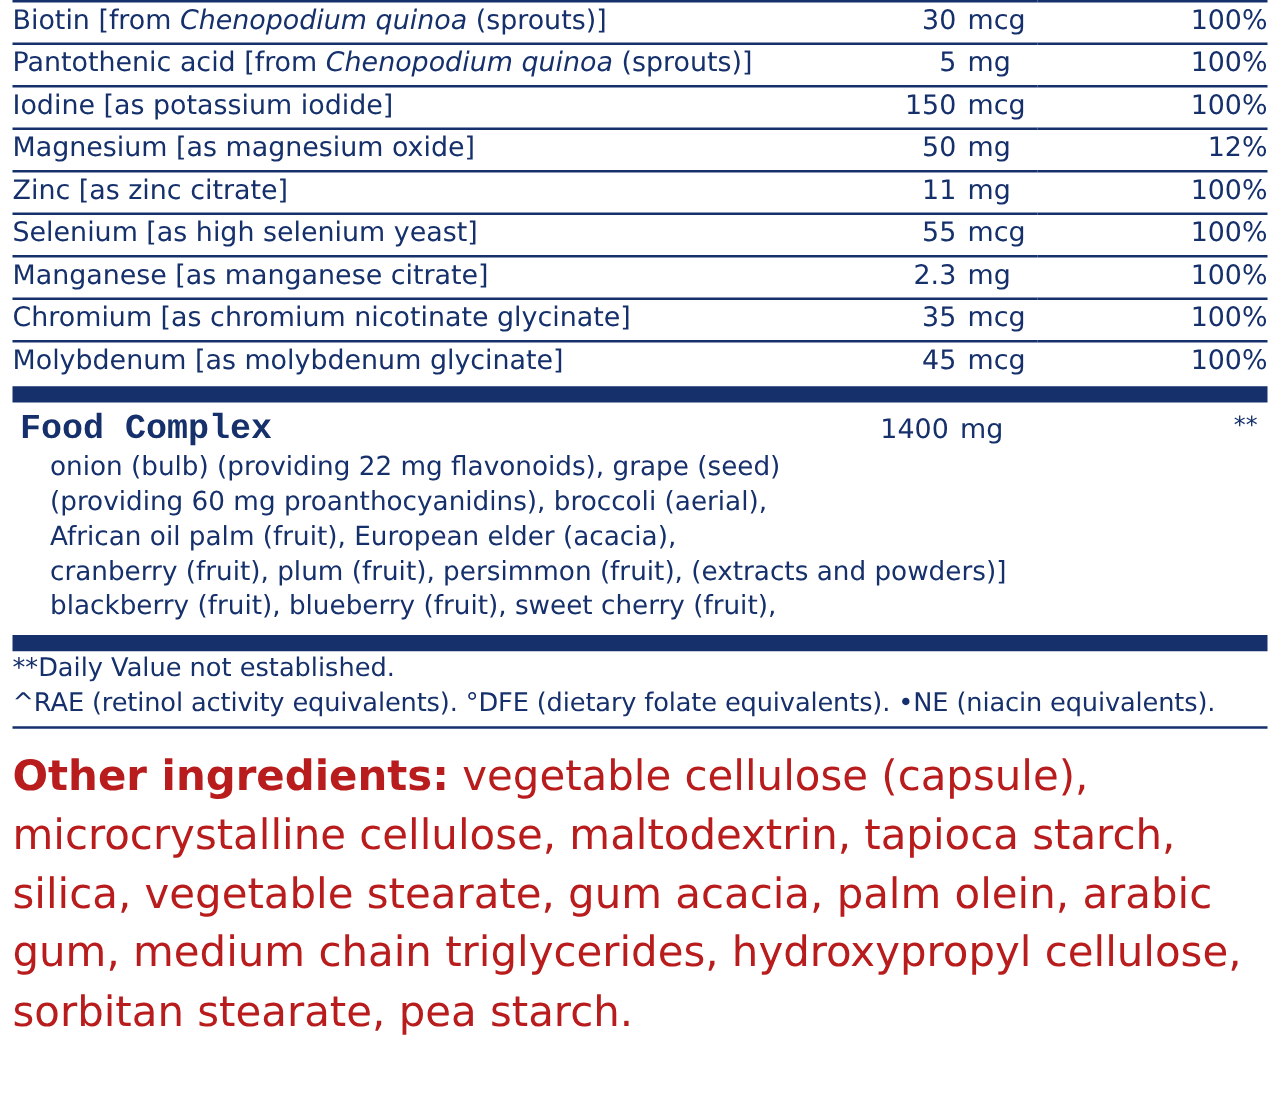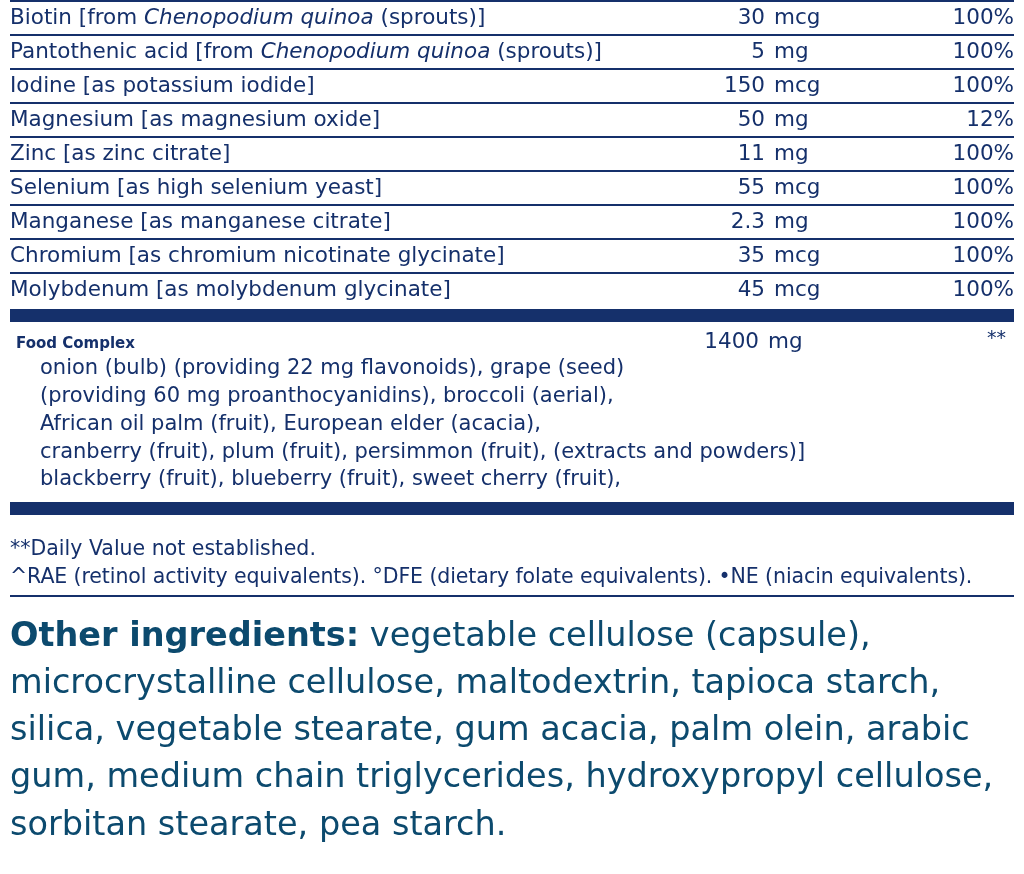--- a/index.html
+++ b/index.html
@@ -81,24 +81,25 @@
     margin: 0 10px;
     padding-top: 6px;
   }
   .complex-head {
     display: flex;
     align-items: baseline;
     font-size: 21.5px;
   }
   .complex-title {
     font-weight: bold;
-    font-size: 15px;
+    font-size: 28px;
     flex: 0 0 630px;
     padding-left: 6px;
     box-sizing: border-box;
+    font-family: Liberation Mono, monospace;
   }
   .complex-amt {
     flex: 0 0 190px;
     text-align: right;
     padding-right: 6px;
     box-sizing: border-box;
   }
   .complex-amt .num { display:inline-block; min-width:56px; text-align:right; }
   .complex-amt .unit { display:inline-block; width:56px; text-align:left; padding-left:9px; }
   .complex-dv {
@@ -116,36 +117,36 @@
     line-height: 1.32;
     padding-top: 1px;
     padding-bottom: 6px;
   }
   .complex-body div { white-space: nowrap; }
 
   
   .footnotes {
     width: 1004px;
     margin: 0 10px;
-    padding-top: 20px;
+    padding-top: 0;
     font-size: 20.5px;
     line-height: 1.36;
     border-bottom: 2px solid #15306b;
     padding-bottom: 4px;
   }
   .footnotes .fn2 { letter-spacing: -0.1px; }
 
   
   .other {
     width: 1004px;
     margin: 0 10px;
     padding-top: 14px;
     font-size: 33.5px;
     line-height: 1.41;
-    color: #0c4a6e;
+    color: #b91c1c;
   }
   .other b { font-weight: bold; }
 </style>
 </head>
 <body>
 
 <div class="panel">
 
   <table class="nutrients">
     <tbody>

